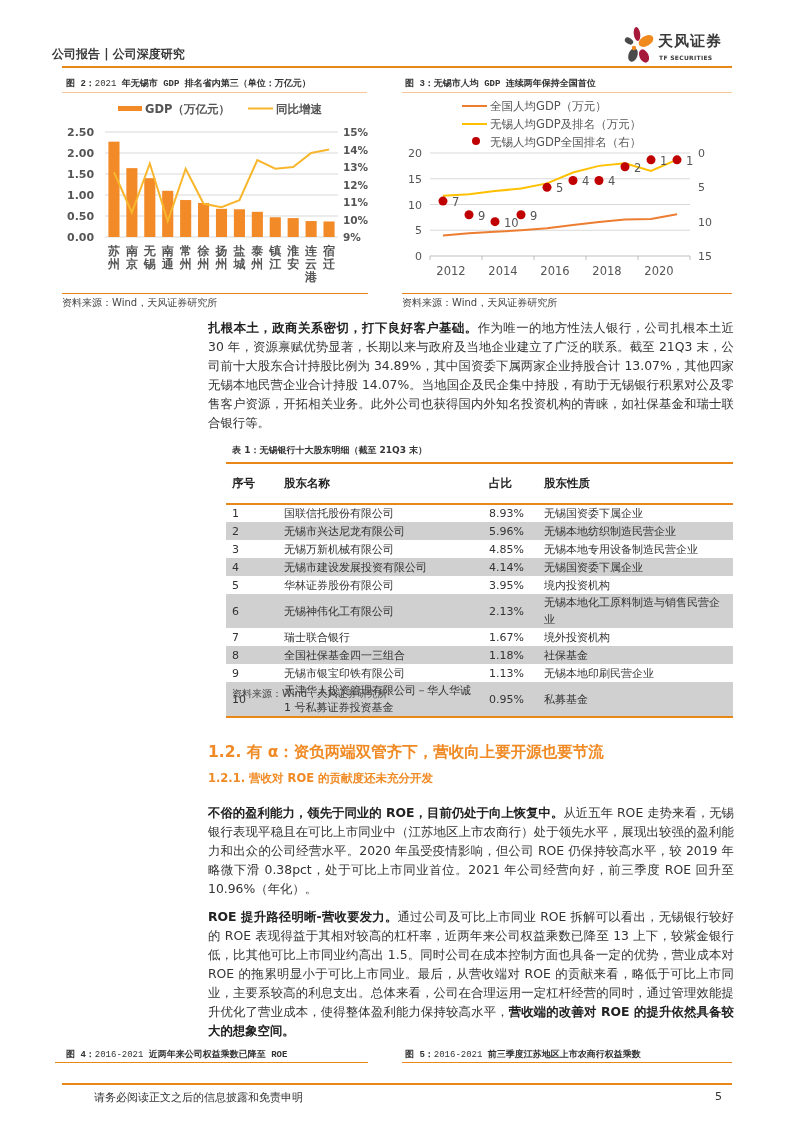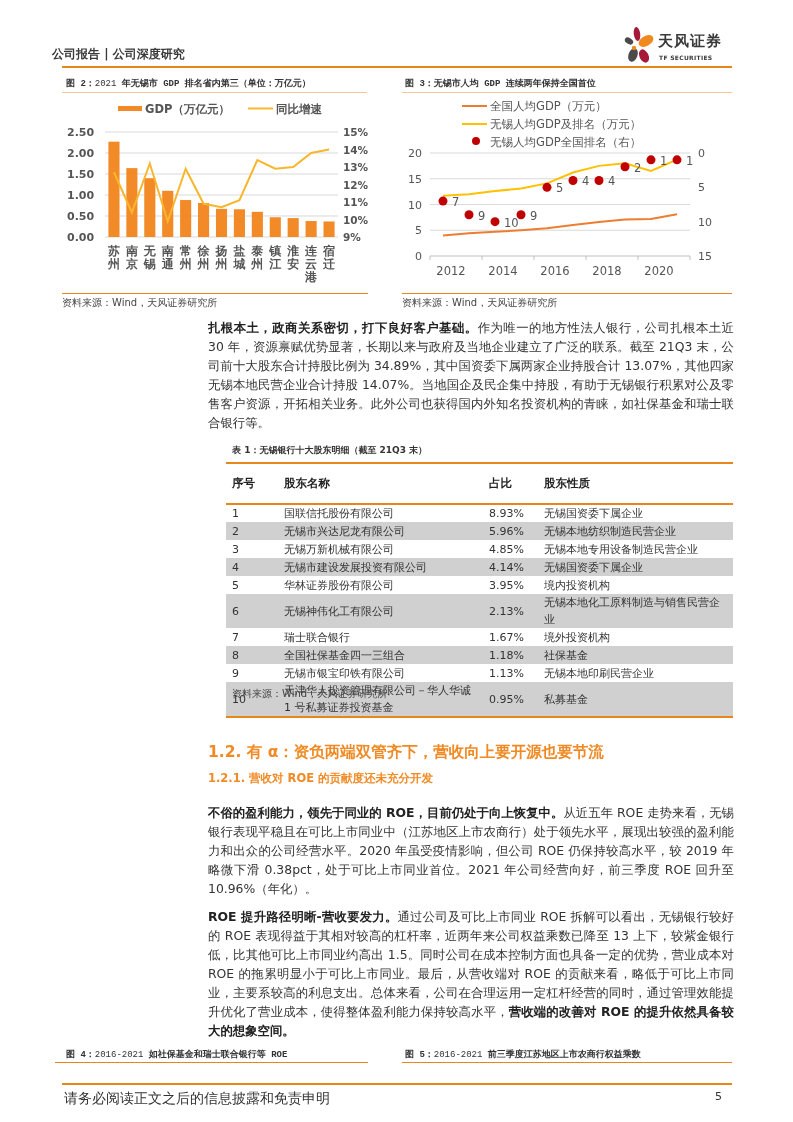--- a/index.html
+++ b/index.html
@@ -35,21 +35,21 @@
   .tbl th { text-align: left; font-weight: bold; font-size: 11.5px; height: 21px; border-top: 2px solid #E8861A; border-bottom: 2px solid #E8861A; color: #222; padding: 12px 6px; }
   .tbl td { height: 18px; padding: 0 6px; color: #333; vertical-align: middle; line-height: 17px; }
   .tbl tr.alt td { background: #D0D0D0; }
   .tbl tr.last td { border-bottom: 2px solid #E8861A; }
   .c1 { width: 52px; } .c2 { width: 205px; } .c3 { width: 55px; } .c4 { width: 195px; }
 
   .h2 { left: 208px; top: 742px; font-size: 15.5px; font-weight: bold; color: #F08A24; white-space: nowrap; }
   .h3 { left: 208px; top: 771px; font-size: 11.5px; font-weight: bold; color: #F08A24; white-space: nowrap; }
 
   .footer-line { left: 62px; top: 1083px; width: 670px; height: 2px; background: #E8861A; }
-  .footer-text { left: 64px; top: 1090px; font-size: 14px; color: #333; }
+  .footer-text { left: 94px; top: 1090px; font-size: 11px; color: #333; }
   .page-num { left: 715px; top: 1090px; font-size: 11px; color: #333; }
 </style>
 </head>
 <body>
 
 <div class="abs hdr-title">公司报告 | 公司深度研究</div>
 <div class="abs logo">
   <svg width="34" height="44" viewBox="0 0 34 44">
     <ellipse cx="13" cy="10" rx="3.2" ry="7" fill="#A6193A" transform="rotate(-8 13 10)"></ellipse>
     <ellipse cx="5" cy="17" rx="4.5" ry="3" fill="#4A4A4A" transform="rotate(30 5 17)"></ellipse>
@@ -290,21 +290,21 @@
 
 <div class="abs para" style="top:803px;">
   <b>不俗的盈利能力，领先于同业的 ROE，目前仍处于向上恢复中。</b><span>从近五年 ROE 走势来看，无锡银行表现平稳且在可比上市同业中（江苏地区上市农商行）处于领先水平，展现出较强的盈利能力和出众的公司经营水平。2020 年虽受疫情影响，但公司 ROE 仍保持较高水平，较 2019 年略微下滑 0.38pct，处于可比上市同业首位。2021 年公司经营向好，前三季度 ROE 回升至 10.96%（年化）。</span>
 </div>
 
 <div class="abs para" style="top:907px;">
   <b>ROE 提升路径明晰-营收要发力。</b><span>通过公司及可比上市同业 ROE 拆解可以看出，无锡银行较好的 ROE 表现得益于其相对较高的杠杆率，近两年来公司权益乘数已降至 13 上下，较紫金银行低，比其他可比上市同业约高出 1.5。同时公司在成本控制方面也具备一定的优势，营业成本对 ROE 的拖累明显小于可比上市同业。最后，从营收端对 ROE 的贡献来看，略低于可比上市同业，主要系较高的利息支出。总体来看，公司在合理运用一定杠杆经营的同时，通过管理效能提升优化了营业成本，使得整体盈利能力保持较高水平，</span><b>营收端的改善对 ROE 的提升依然具备较大的想象空间。</b>
 </div>
 
 <div class="abs cap" style="left:66px; top:1048px;">
-  <span>图 4：</span><span class="num">2016-2021</span><span> 如社保基金和瑞士联合银行等 ROE</span>
+  <span>图 4：</span><span class="num">2016-2021</span><span> 近两年来公司权益乘数已降至 ROE</span>
 </div>
 <div class="abs cap-line" style="left:55px; top:1062px; width:313px; background:#E8861A;"></div>
 <div class="abs cap" style="left:405px; top:1048px;">
   <span>图 5：</span><span class="num">2016-2021</span><span> 前三季度江苏地区上市农商行权益乘数</span>
 </div>
 <div class="abs cap-line" style="left:402px; top:1062px; width:330px; background:#E8861A;"></div>
 
 <div class="abs footer-line"></div>
 <div class="abs footer-text">请务必阅读正文之后的信息披露和免责申明</div>
 <div class="abs page-num">5</div>

